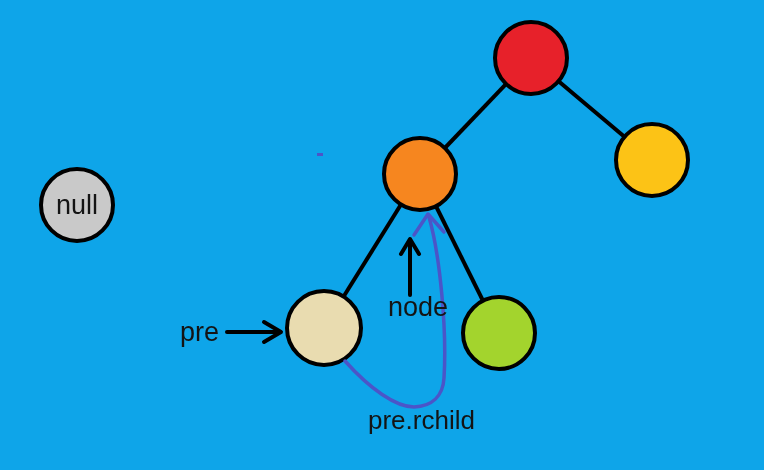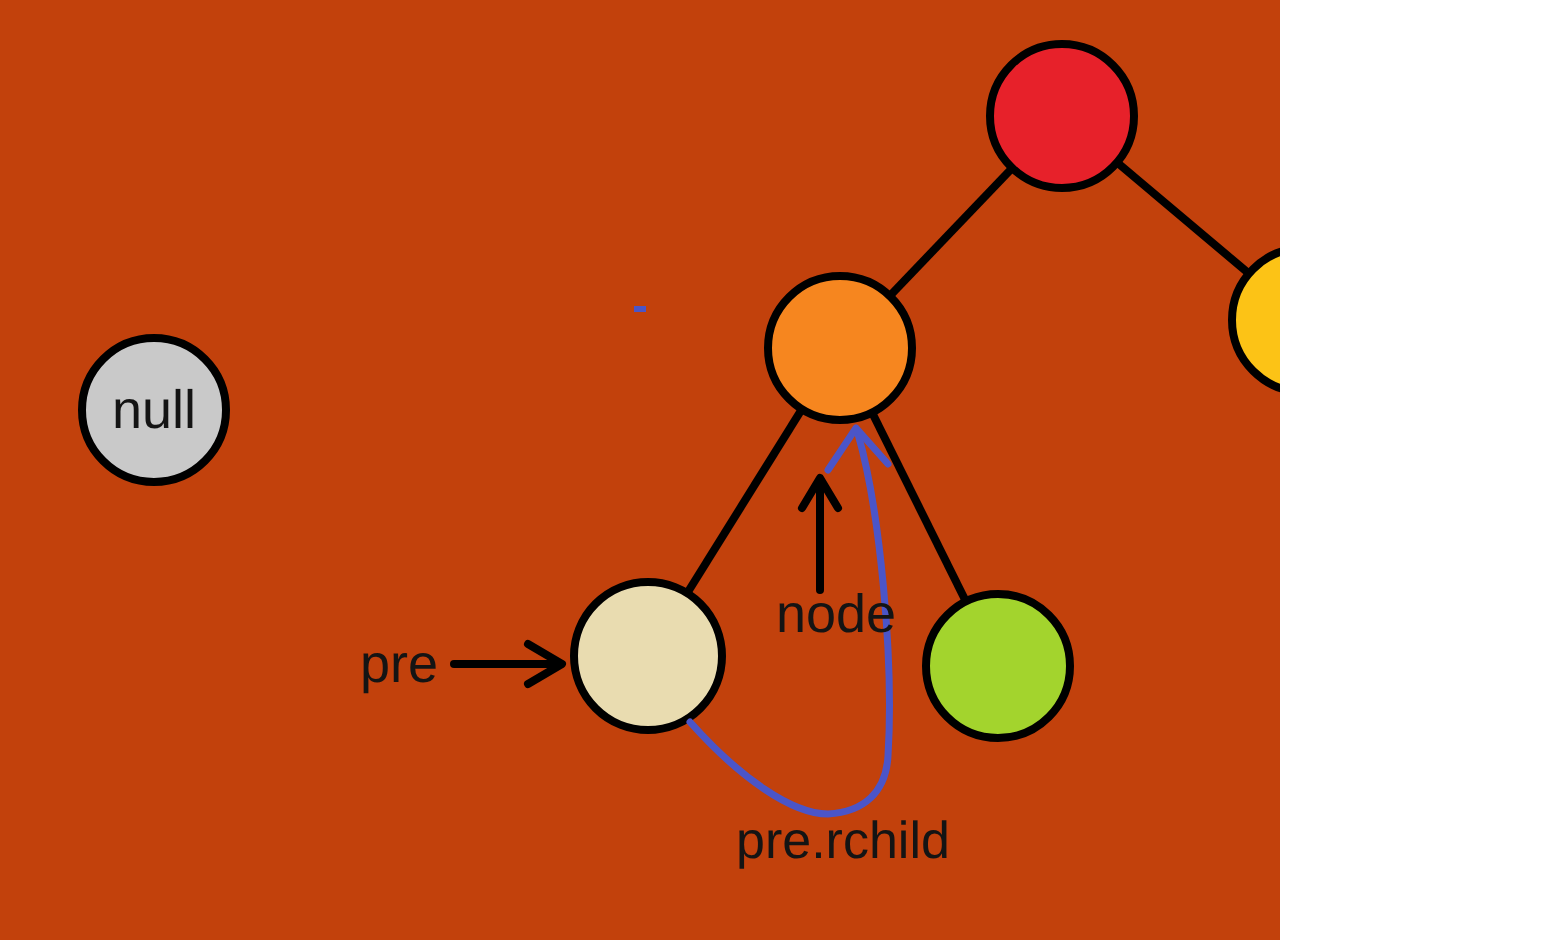--- a/index.html
+++ b/index.html
@@ -2,23 +2,23 @@
 <html><head>
 <meta charset="utf-8">
 <style>
   html, body {
     margin: 0;
     padding: 0;
     background: #ffffff;
   }
   .canvas {
     position: relative;
-    width: 640px;
+    width: 764px;
     height: 470px;
-    background: #c2410c;
+    background: #0ea5e9;
     overflow: hidden;
     font-family: "Liberation Sans", sans-serif;
   }
   svg text {
     font-family: "Liberation Sans", sans-serif;
   }
 </style>
 </head>
 <body>
 

